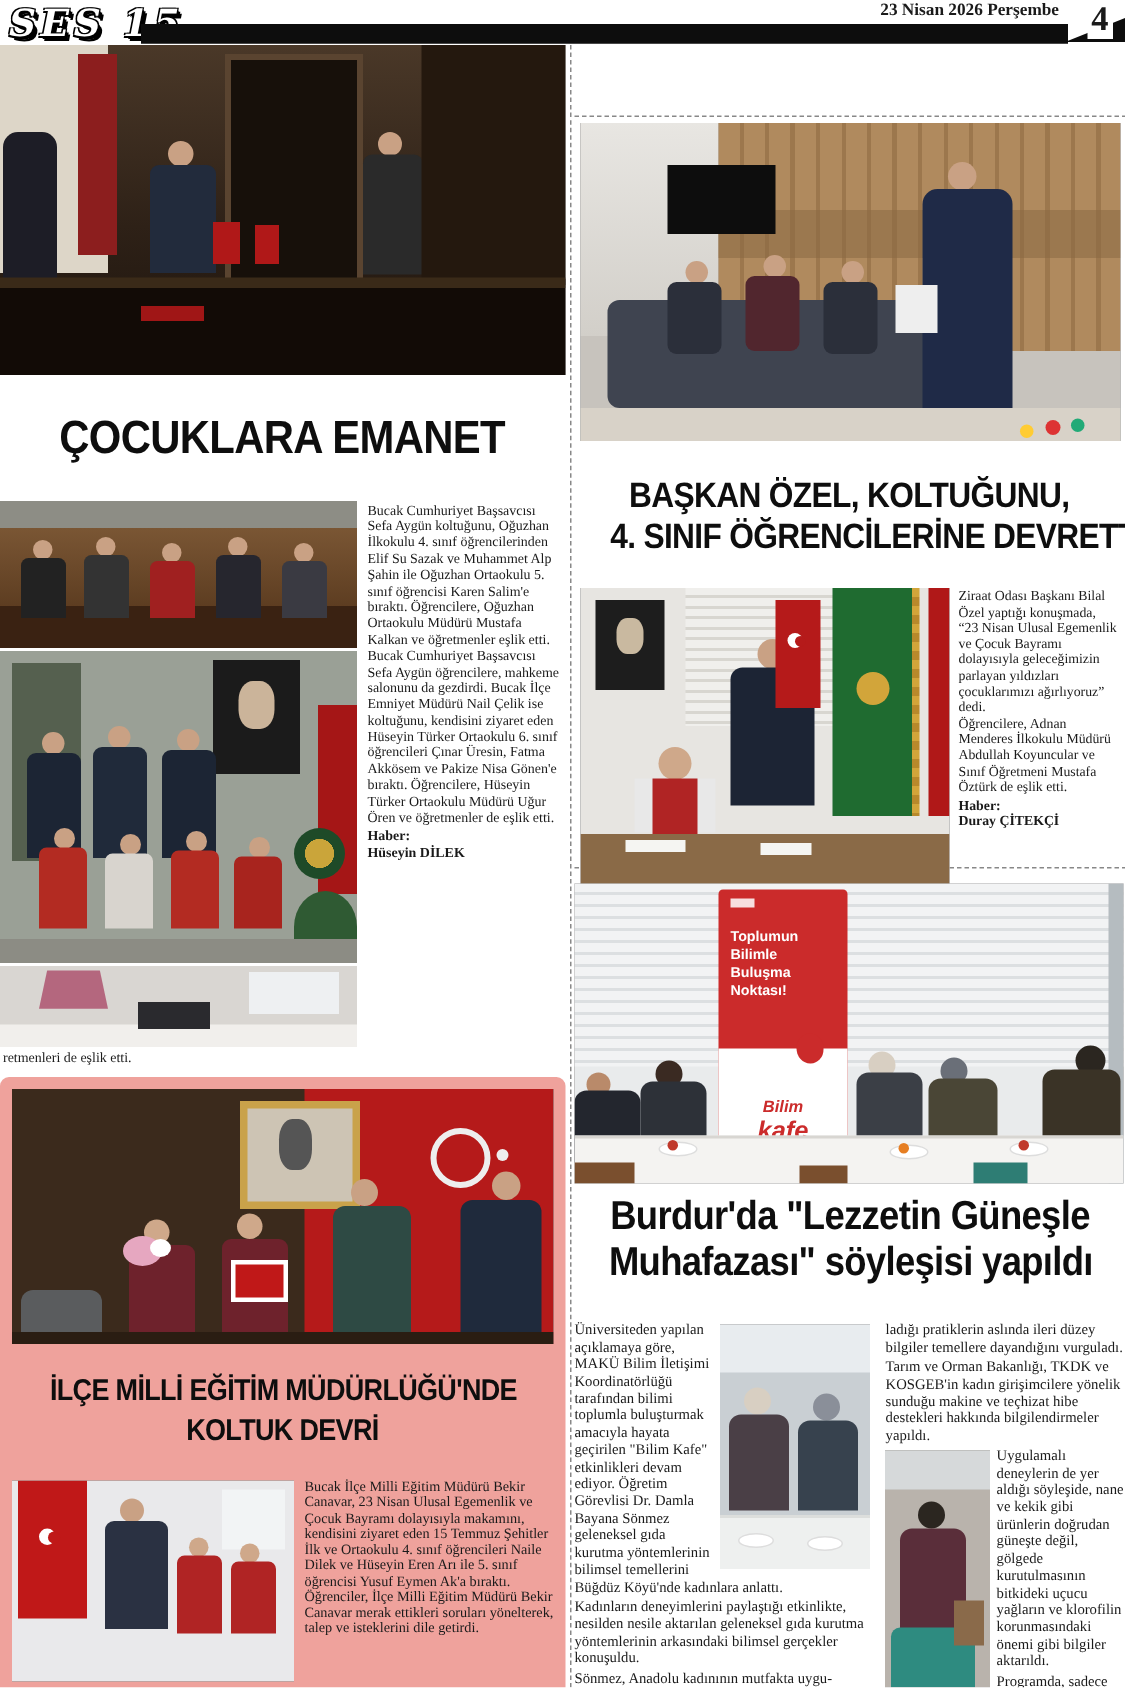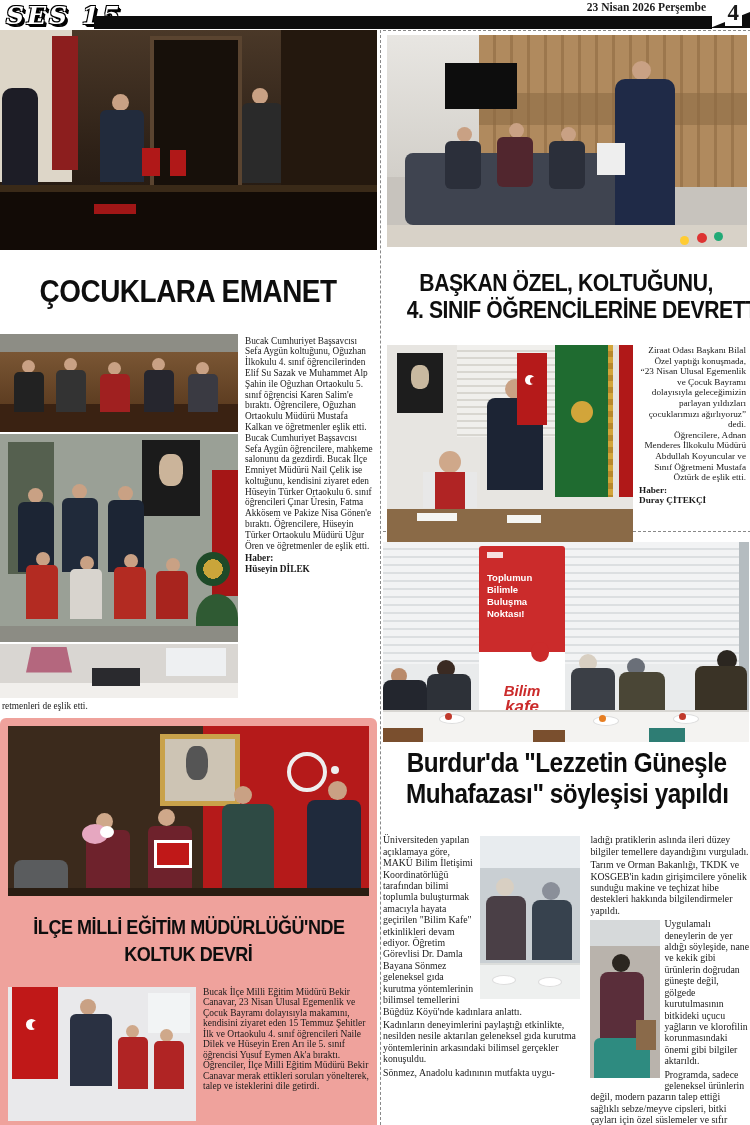--- a/index.html
+++ b/index.html
@@ -41,43 +41,43 @@
   .a-text{flex:1;padding:2px 3px 0 7px;}
   .stray-line{font-size:9.3px;line-height:12px;padding-left:2px;height:14px;}
   
   .pink{margin-top:4px;position:relative;height:413px;background:#efa29c;border-radius:6px;
         padding:8px 8px 0 8px;box-sizing:border-box;}
   .d-body{display:flex;margin-top:4px;}
   .d-photo{width:188px;height:134px;flex:none;}
   .d-text{flex:1;padding-left:7px;font-size:9.5px;line-height:10.5px;}
   .d-text p{margin:0;}
   
-  .boxB{border:1px dashed #888;border-left:none;padding:4px;height:492px;box-sizing:content-box;}
+  .boxB{border:1px dashed #888;border-left:none;padding:4px;height:492px;box-sizing:content-box;margin-top:47px;}
   .b-body{display:flex;margin-top:4px;}
   .b-photo{width:246px;height:198px;flex:none;}
   .b-text{flex:1;padding-left:6px;font-size:9.2px;line-height:10.6px;}
-  .b-text p{margin:0;text-align:right;}
+  .b-text p{margin:0;}
   
   .photoC{margin-top:10px;text-decoration:underline;}
   .c-head{margin-top:4px;}
   .c-body{display:flex;margin-top:5px;font-size:9.8px;line-height:11.4px;}
   .c-col1{flex:0 0 55%;padding-right:5px;box-sizing:border-box;}
   .c-col2{flex:1;padding-left:5px;box-sizing:border-box;}
   .c-body p{margin:0 0 2px 0;}
   .c-float-r{float:right;width:100px;height:163px;margin:2px 0 2px 4px;}
   .c-float-l{float:left;width:70px;height:158px;margin:2px 4px 2px 0;}
   
   .photo{position:relative;overflow:hidden;background:#777;}
   .ph{position:absolute;}
   
   .banner-tag{position:absolute;left:8px;top:26px;width:70px;color:#fff;
               font-family:"Liberation Sans",sans-serif;font-weight:bold;font-size:9.5px;line-height:12px;}
   .banner-logo{position:absolute;left:0;bottom:4px;width:100%;text-align:center;color:#cb2b2b;
                font-family:"Liberation Sans",sans-serif;font-weight:bold;font-style:italic;}
-  .banner-logo .l1{font-size:15px;line-height:16px;display:block;}
+  .banner-logo .l1{font-size:11px;line-height:16px;display:block;}
   .banner-logo .l2{font-size:17px;line-height:15px;display:block;}
 </style>
 </head>
 <body>
 
 <div class="page">
 
   <header class="masthead">
     <div class="brand">SES 15</div>
     <div class="mast-bar"></div>

